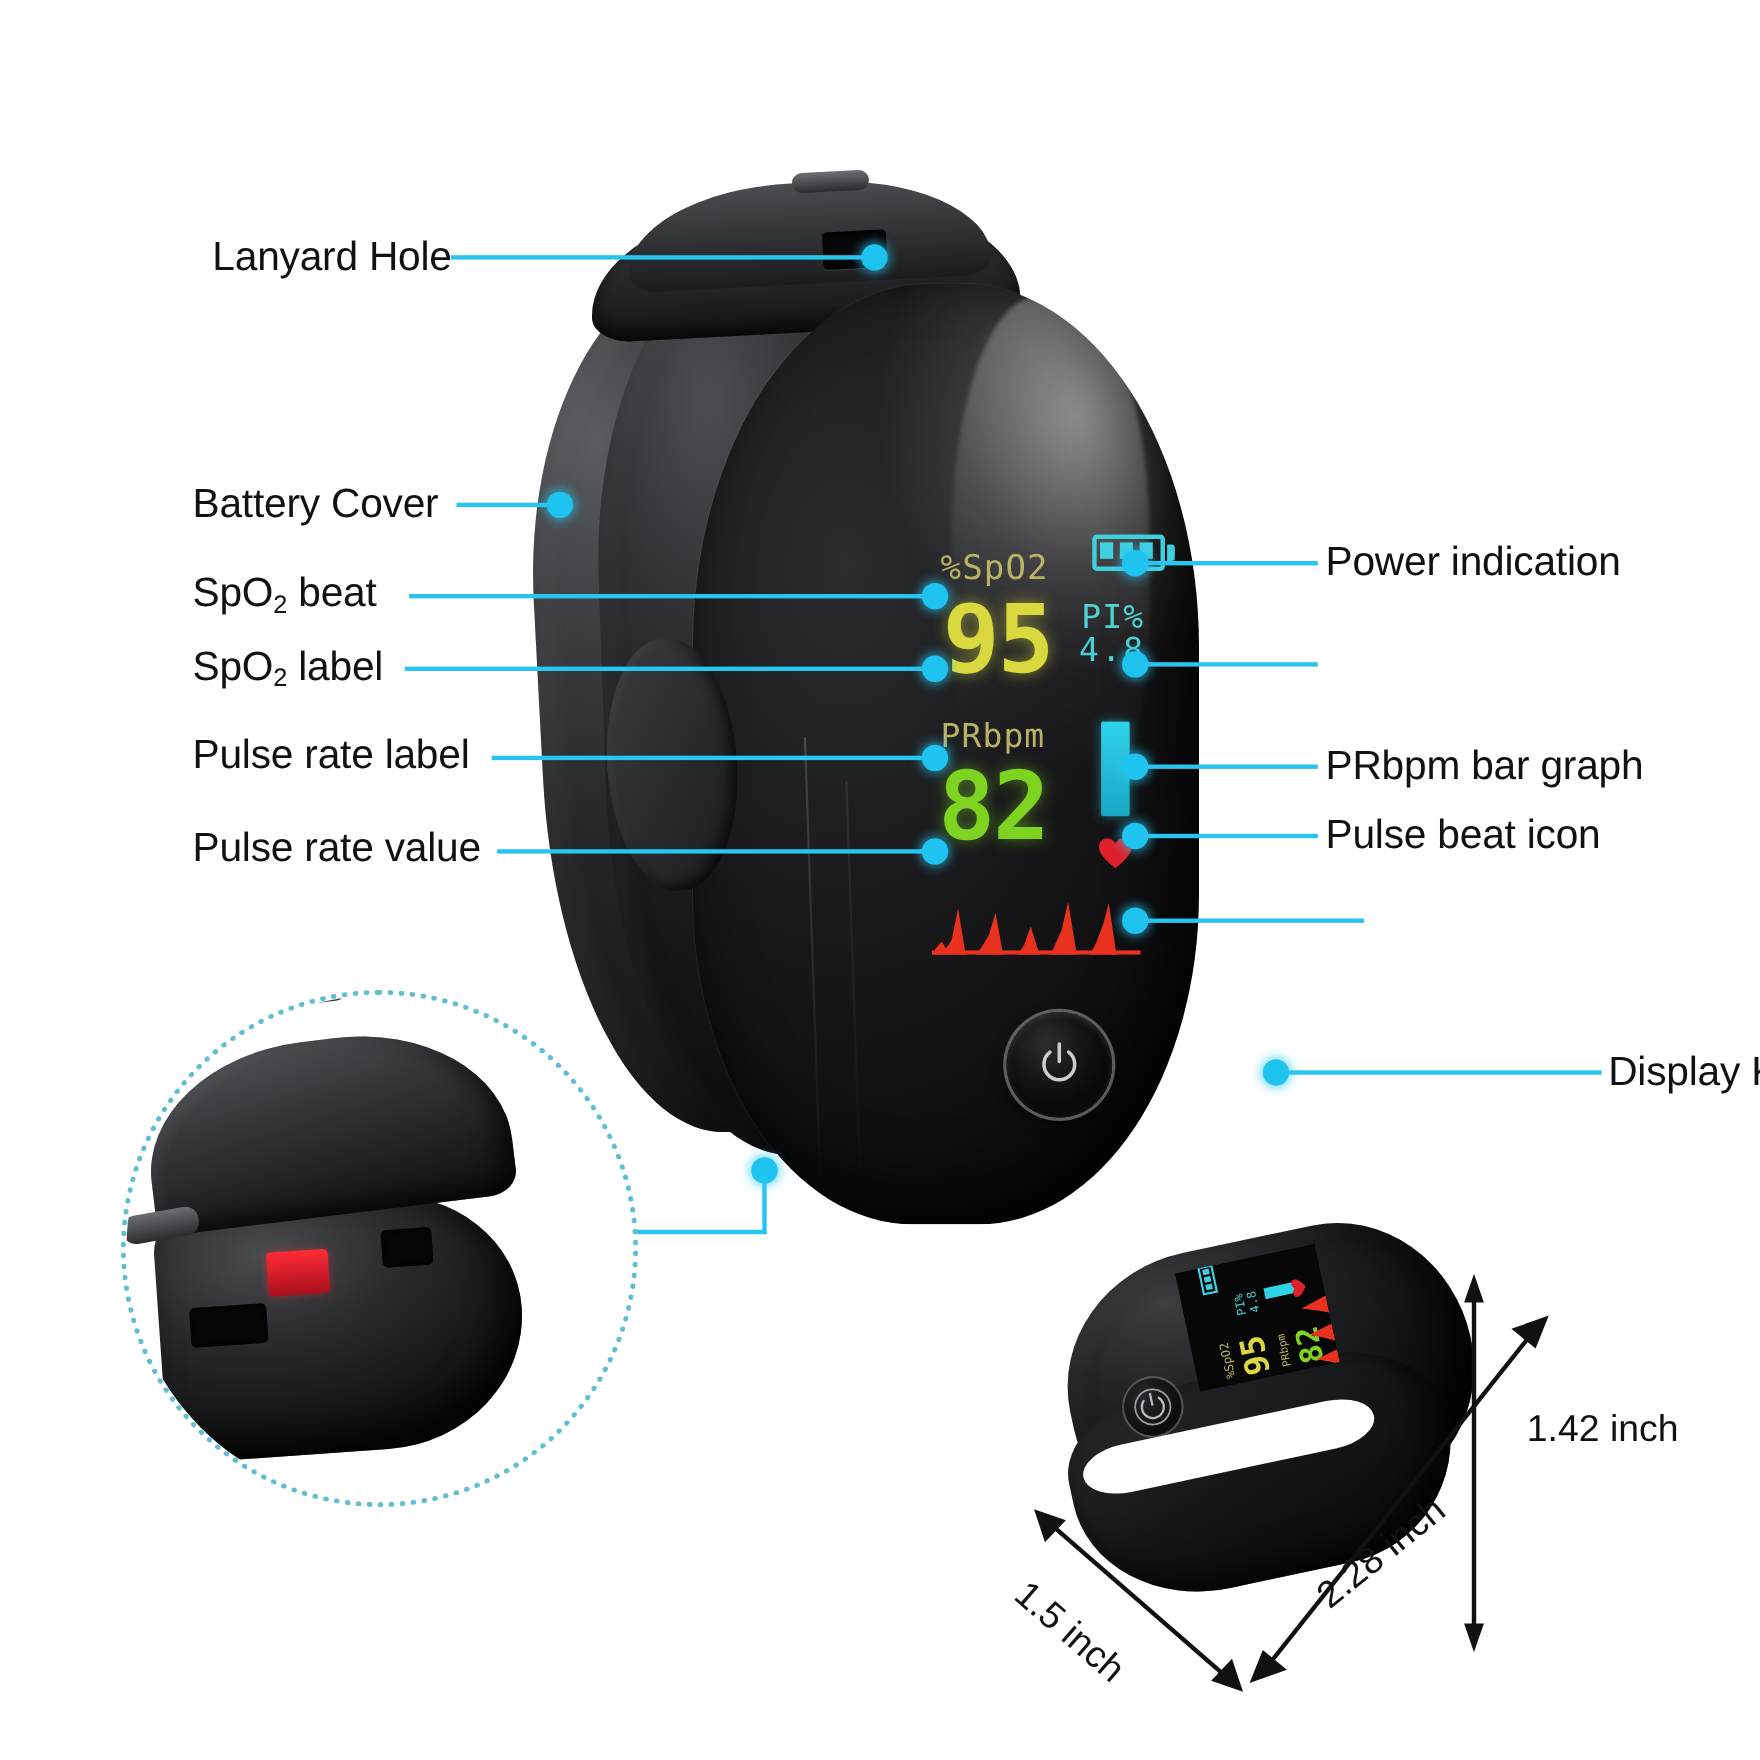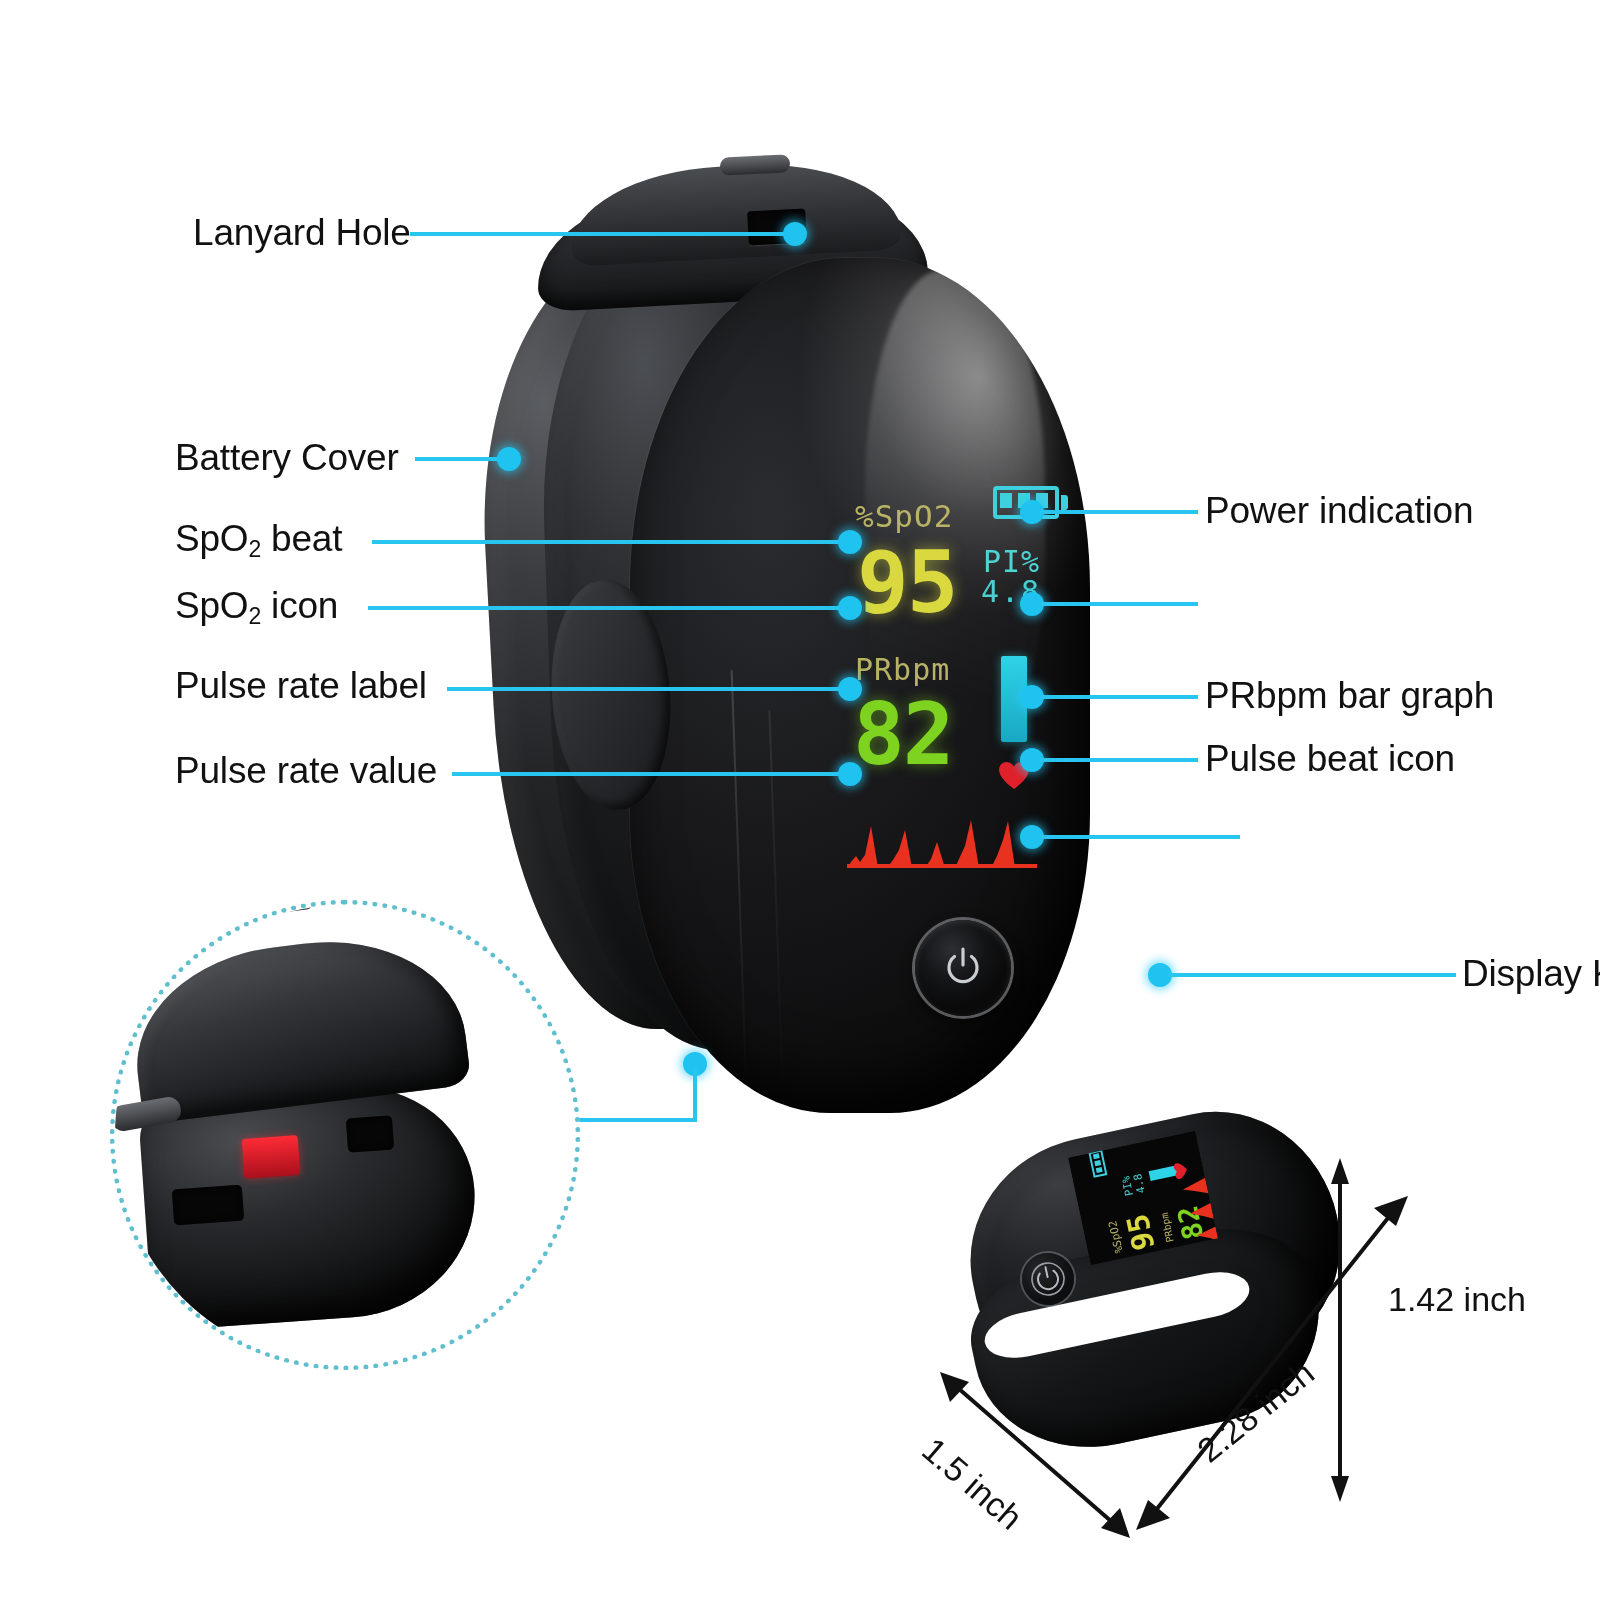--- a/index.html
+++ b/index.html
@@ -243,21 +243,21 @@
   <div class="lead" style="left:415px; top:457px; width:90px;"></div>
   <div class="dot" style="left:497px; top:447px;"></div>
 
   <div class="callout l" style="left:175px; top:518px;">
     <span>SpO</span><sub>2</sub><span> beat</span>
   </div>
   <div class="lead" style="left:372px; top:540px; width:470px;"></div>
   <div class="dot" style="left:838px; top:530px;"></div>
 
   <div class="callout l" style="left:175px; top:585px;">
-    <span>SpO</span><sub>2</sub><span> icon</span>
+    <span>SpO</span><sub>2</sub><span> label</span>
   </div>
   <div class="lead" style="left:368px; top:606px; width:474px;"></div>
   <div class="dot" style="left:838px; top:596px;"></div>
 
   <div class="callout l" style="left:175px; top:665px;">Pulse rate label</div>
   <div class="lead" style="left:447px; top:687px; width:395px;"></div>
   <div class="dot" style="left:838px; top:677px;"></div>
 
   <div class="callout l" style="left:175px; top:750px;">Pulse rate value</div>
   <div class="lead" style="left:452px; top:772px; width:390px;"></div>

